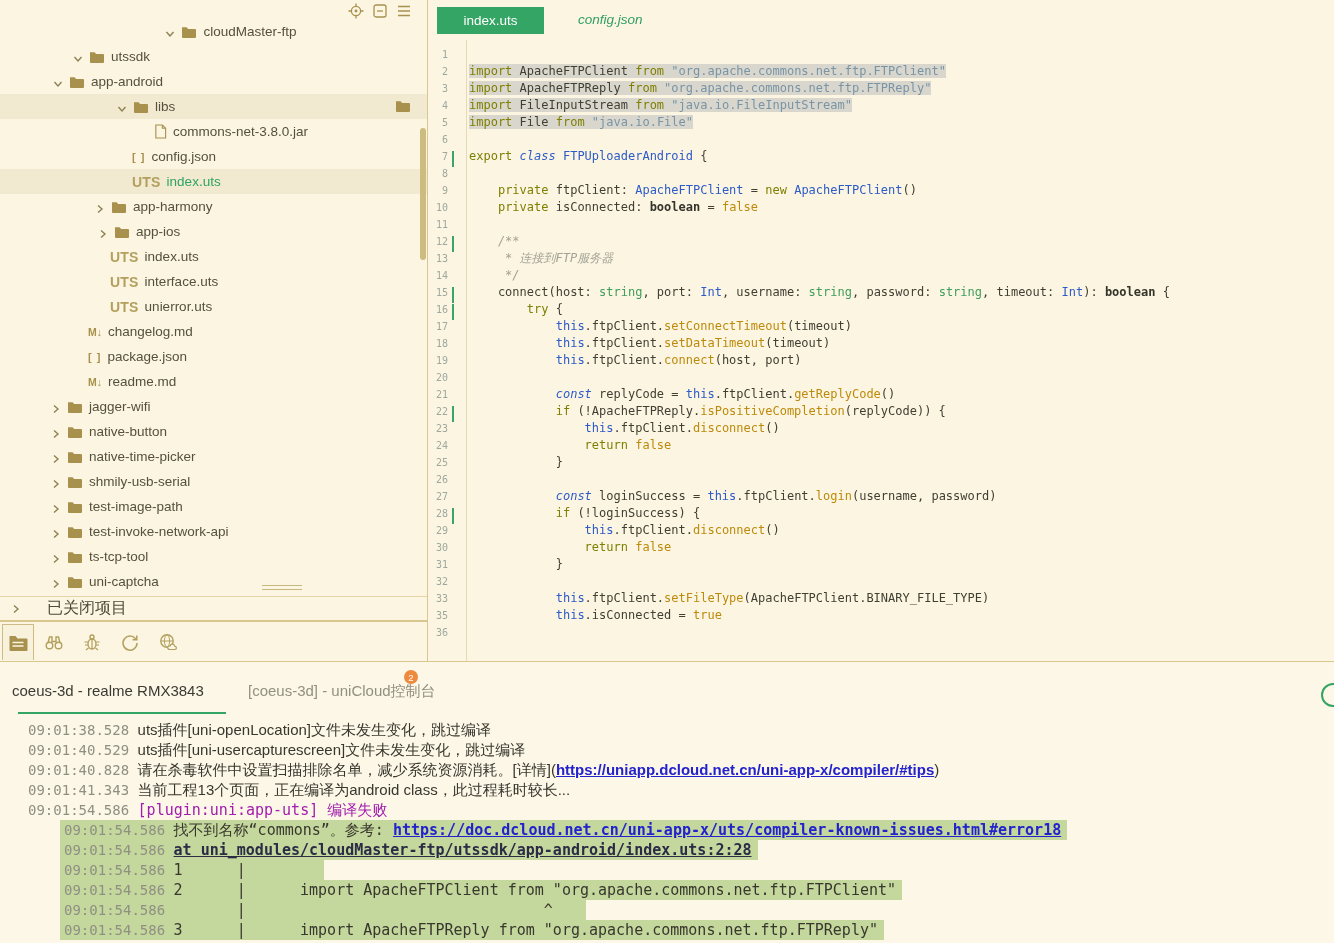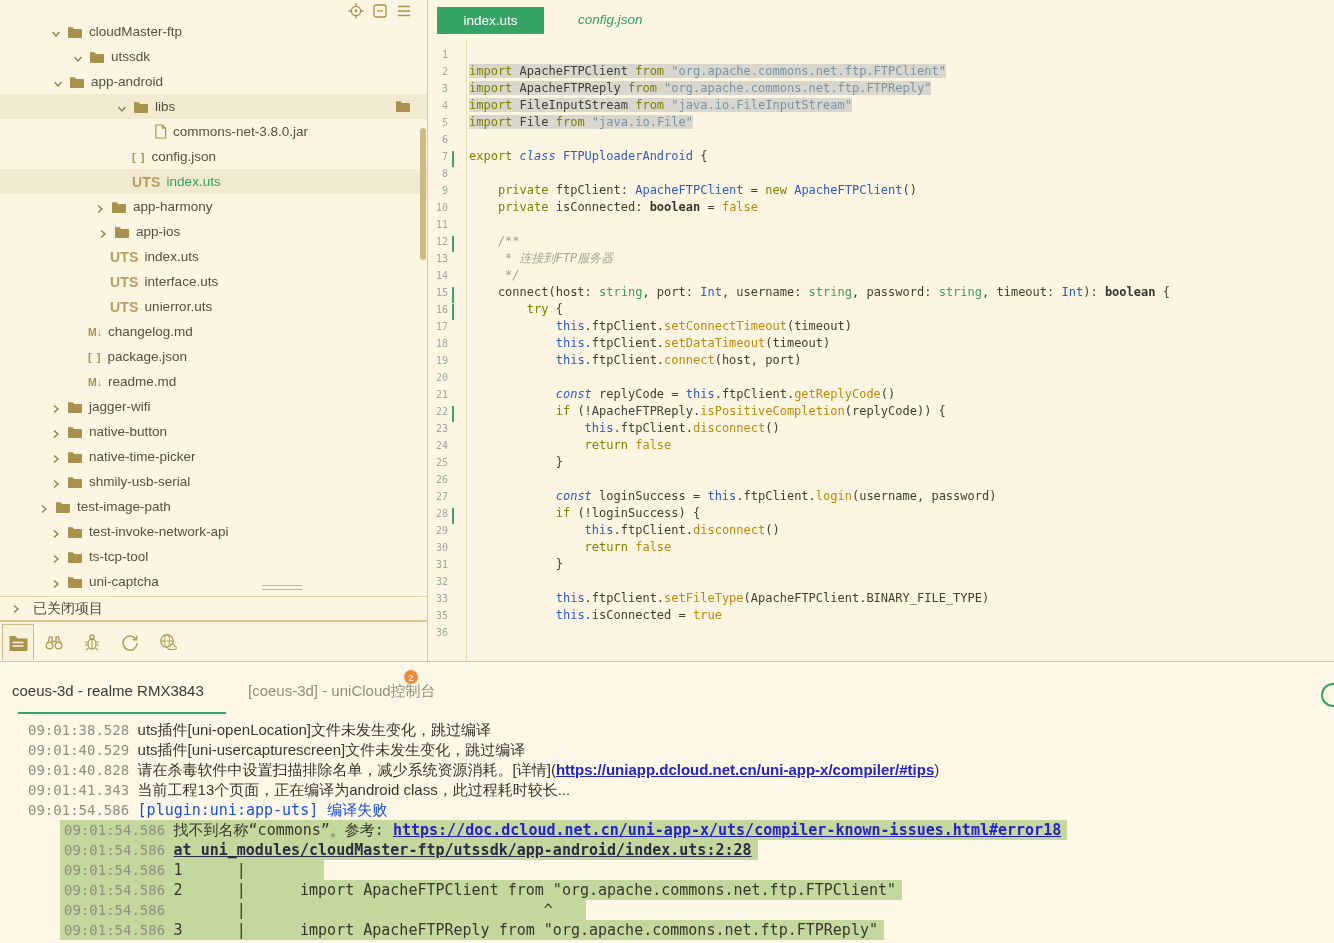--- a/index.html
+++ b/index.html
@@ -22,21 +22,21 @@
   .md-ico{font-size:10.5px;color:#a8914d;font-weight:bold;}
   .json-ico{font-size:11px;color:#a8914d;font-weight:bold;letter-spacing:1px;}
   .trailing-folder{position:absolute;right:16px;top:5px;}
   .tree-scrollbar{position:absolute;right:1px;top:128px;width:6px;height:132px;
                   background:#cdbc80;border-radius:3px;}
   .splitter{position:absolute;left:262px;top:585px;width:40px;}
   .splitter div{height:0;border-top:1px solid #c9b87c;margin-bottom:3px;}
   .closed-row{position:absolute;left:0;right:0;top:596px;height:25px;
               border-top:1px solid #e3d5a8;border-bottom:1px solid #d9c78f;
               display:flex;align-items:center;padding-left:10px;box-sizing:border-box;}
-  .closed-row .lbl{font-size:14px;color:#4c4a3a;margin-left:6px;}
+  .closed-row .lbl{font-size:16px;color:#4c4a3a;margin-left:20px;}
   .bottombar{position:absolute;left:0;right:0;top:621px;height:40px;display:flex;align-items:center;}
   .btool{width:32px;height:36px;display:flex;align-items:center;justify-content:center;cursor:pointer;}
   .btool.active{border:1px solid #cdbb85;border-bottom:none;background:#f8f1dc;box-sizing:border-box;margin-left:2px;}
   
   .editor{position:absolute;left:428px;top:0;right:0;height:661px;overflow:hidden;}
   .tab-active{position:absolute;left:9px;top:7px;width:107px;height:27px;background:#35a565;
               color:#fff;font-size:13.5px;display:flex;align-items:center;justify-content:center;cursor:pointer;}
   .tab-idle{position:absolute;left:150px;top:12px;font-size:13.5px;font-style:italic;color:#2f9e63;cursor:pointer;}
   .codewrap{position:absolute;left:0;top:40px;right:0;bottom:0;
             font-family:"DejaVu Sans Mono",monospace;font-size:12px;line-height:17px;padding-top:6px;}
@@ -69,21 +69,21 @@
           background:#ee8a3e;color:#fff;font-size:9.5px;display:flex;align-items:center;justify-content:center;}
   .circle-btn{position:absolute;right:-11px;top:21px;width:20px;height:20px;border:2px solid #35a565;
               border-radius:50%;background:transparent;cursor:pointer;}
   .clog{position:absolute;left:0;top:58px;right:0;}
   .logline{height:20px;line-height:20px;margin-left:24px;white-space:pre;}
   .lwrap{display:inline-block;padding:0 6px 0 4px;height:20px;}
   .lwrap.hl{background:#c4d79c;margin-left:36px;}
   .lts{font-family:"DejaVu Sans Mono",monospace;font-size:14px;color:#8f8f83;}
   .lmsg-sans{font-size:15px;font-family:"Liberation Sans",sans-serif;color:#38372e;}
   .lmsg-mono{font-size:15px;font-family:"DejaVu Sans Mono",monospace;color:#38372e;white-space:pre;}
-  .lp-err{color:#1d4ed8;}
+  .lp-err{color:#a21caf;}
   .lp-link{color:#2323cd;text-decoration:underline;font-weight:600;cursor:pointer;}
   .lp-dlink{color:#2b2b46;text-decoration:underline;font-weight:600;cursor:pointer;}
 </style>
 </head>
 <body>
 
 <div class="sidebar">
   <div class="side-icons" id="sideIcons">
       <span class="ic"><svg width="16" height="16" viewBox="0 0 16 16">
           <circle cx="8" cy="8" r="4.6" fill="none" stroke="#a8914d" stroke-width="1.3"></circle>
@@ -93,21 +93,21 @@
       <span class="ic"><svg width="16" height="16" viewBox="0 0 16 16">
           <rect x="2" y="2" width="12" height="12" rx="2" fill="none" stroke="#a8914d" stroke-width="1.3"></rect>
           <path d="M5 8h6" stroke="#a8914d" stroke-width="1.3"></path>
         </svg></span>
       <span class="ic"><svg width="16" height="16" viewBox="0 0 16 16">
           <path d="M2 3.5h12M2 8h12M2 12.5h12" stroke="#a8914d" stroke-width="1.5"></path>
         </svg></span>
     </div>
   <div class="tree" id="tree">
       <div class="tree-row">
-        <div class="tree-inner" style="padding-left: 50px;">
+        <div class="tree-inner" style="padding-left: 34px; justify-content: center;">
           <span class="chev"><svg width="12" height="12" viewBox="0 0 12 12">
               <path d="M2.5 4l3.5 4 3.5-4" fill="none" stroke="#8f8153" stroke-width="1.4"></path>
             </svg></span>
           <span class="fico">
             <svg width="16" height="14" viewBox="0 0 16 14">
               <path d="M1 2.2h4.6l1.5 1.9H14a1 1 0 0 1 1 1V12a1 1 0 0 1-1 1H2a1 1 0 0 1-1-1z" fill="#a8914d"></path>
             </svg>
           </span>
           <span class="lbl">cloudMaster-ftp</span>
         </div>
@@ -285,21 +285,21 @@
             </svg></span>
           <span class="fico">
             <svg width="16" height="14" viewBox="0 0 16 14">
               <path d="M1 2.2h4.6l1.5 1.9H14a1 1 0 0 1 1 1V12a1 1 0 0 1-1 1H2a1 1 0 0 1-1-1z" fill="#a8914d"></path>
             </svg>
           </span>
           <span class="lbl">shmily-usb-serial</span>
         </div>
       </div>
       <div class="tree-row">
-        <div class="tree-inner" style="padding-left: 38px;">
+        <div class="tree-inner" style="padding-left: 50px;">
           <span class="chev"><svg width="12" height="12" viewBox="0 0 12 12">
               <path d="M4 2.5l4 3.5-4 3.5" fill="none" stroke="#8f8153" stroke-width="1.4"></path>
             </svg></span>
           <span class="fico">
             <svg width="16" height="14" viewBox="0 0 16 14">
               <path d="M1 2.2h4.6l1.5 1.9H14a1 1 0 0 1 1 1V12a1 1 0 0 1-1 1H2a1 1 0 0 1-1-1z" fill="#a8914d"></path>
             </svg>
           </span>
           <span class="lbl">test-image-path</span>
         </div>

